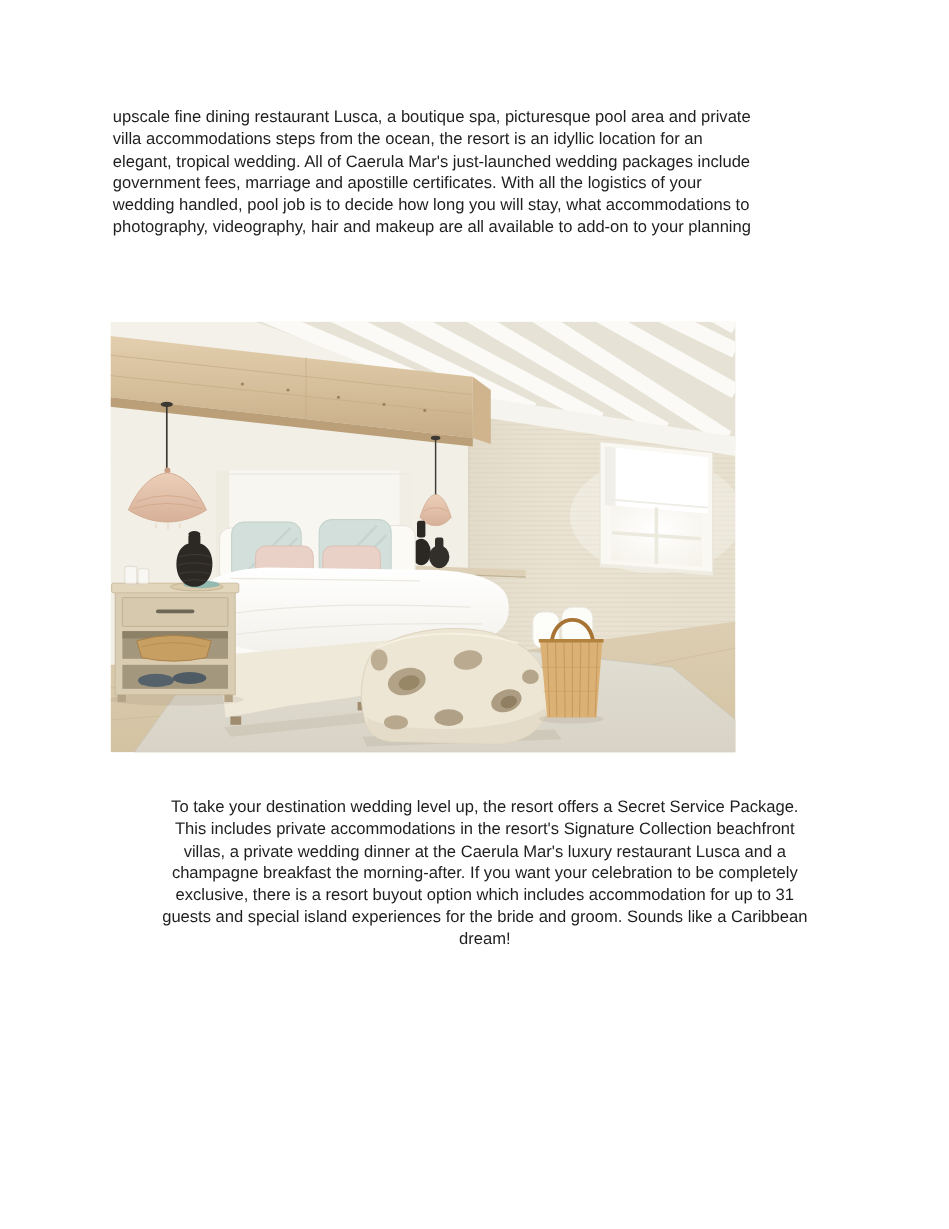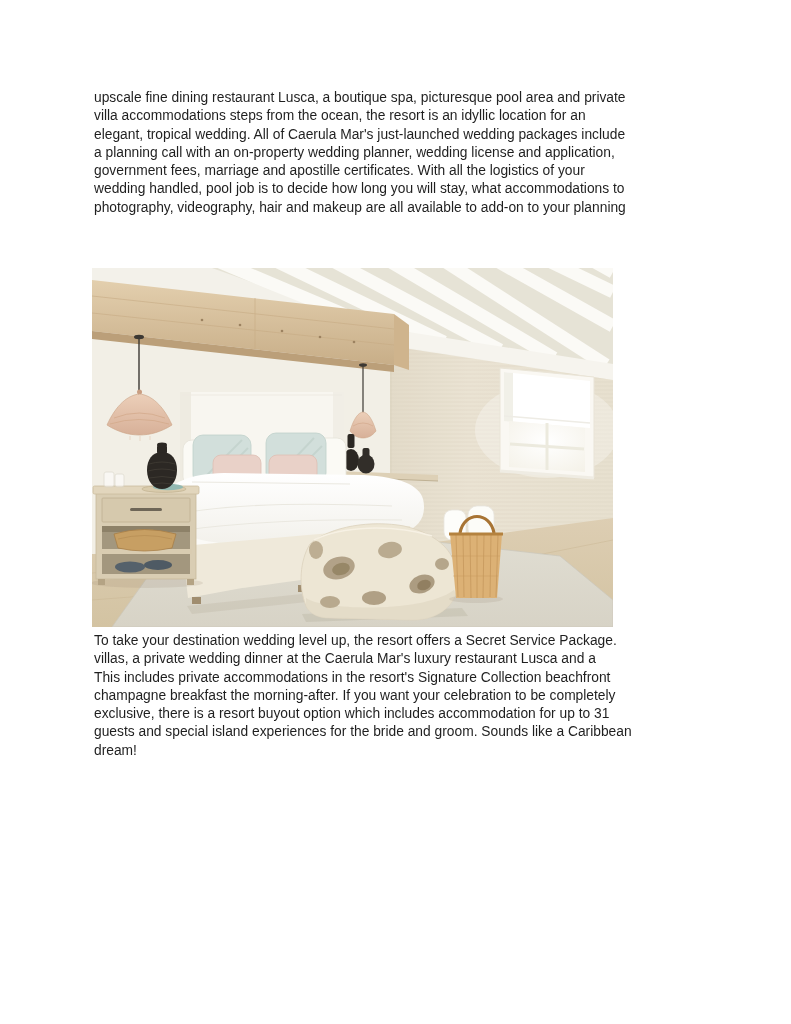--- a/index.html
+++ b/index.html
@@ -4,37 +4,36 @@
 <style>
   html,body{margin:0;padding:0;background:#ffffff;}
   .page{
     position:relative;width:720px;height:1024px;background:#ffffff;
     font-family:"Liberation Sans","DejaVu Sans",sans-serif;
     color:#1f1f1f;overflow:hidden;
   }
   .para{position:absolute;left:94px;width:620px;font-size:13.8px;line-height:18.3px;}
   .para .line{white-space:pre;height:18.3px;}
   .p1{top:89px;}
-  .p2{top:632px;}
+  .p2{top:664px;text-align:center;}
   .photo{
     position:absolute;left:92px;top:268px;width:521px;height:359px;margin:0;
     overflow:hidden;
   }
   .photo svg{display:block;width:100%;height:100%;}
 </style>
 </head>
 <body>
 
 <div class="page">
 
   <div class="para p1">
     <div class="line">upscale fine dining restaurant Lusca, a boutique spa, picturesque pool area and private</div>
     <div class="line">villa accommodations steps from the ocean, the resort is an idyllic location for an</div>
     <div class="line">elegant, tropical wedding. All of Caerula Mar's just-launched wedding packages include</div>
-    <div class="line">a planning call with an on-property wedding planner, wedding license and application,</div>
     <div class="line">government fees, marriage and apostille certificates. With all the logistics of your</div>
     <div class="line">wedding handled, pool job is to decide how long you will stay, what accommodations to</div>
     <div class="line">photography, videography, hair and makeup are all available to add-on to your planning</div>
   </div>
 
   <figure class="photo">
     <svg viewBox="0 0 521 359" preserveAspectRatio="none">
       <defs>
         <linearGradient id="beamGrad" x1="0" y1="0" x2="0" y2="1">
           <stop offset="0" stop-color="#e3cfae"></stop>
@@ -272,21 +271,21 @@
             <path d="M57,210 Q70,207 83,210"></path>
               <path d="M60,216 Q70,214 80,216"></path>
           </g>
         </g>
       </g>
     </svg>
   </figure>
 
   <div class="para p2">
     <div class="line">To take your destination wedding level up, the resort offers a Secret Service Package.</div>
+    <div class="line">This includes private accommodations in the resort's Signature Collection beachfront</div>
     <div class="line">villas, a private wedding dinner at the Caerula Mar's luxury restaurant Lusca and a</div>
-    <div class="line">This includes private accommodations in the resort's Signature Collection beachfront</div>
     <div class="line">champagne breakfast the morning-after. If you want your celebration to be completely</div>
     <div class="line">exclusive, there is a resort buyout option which includes accommodation for up to 31</div>
     <div class="line">guests and special island experiences for the bride and groom. Sounds like a Caribbean</div>
     <div class="line">dream!</div>
   </div>
 
 </div>
 
 </body></html>

